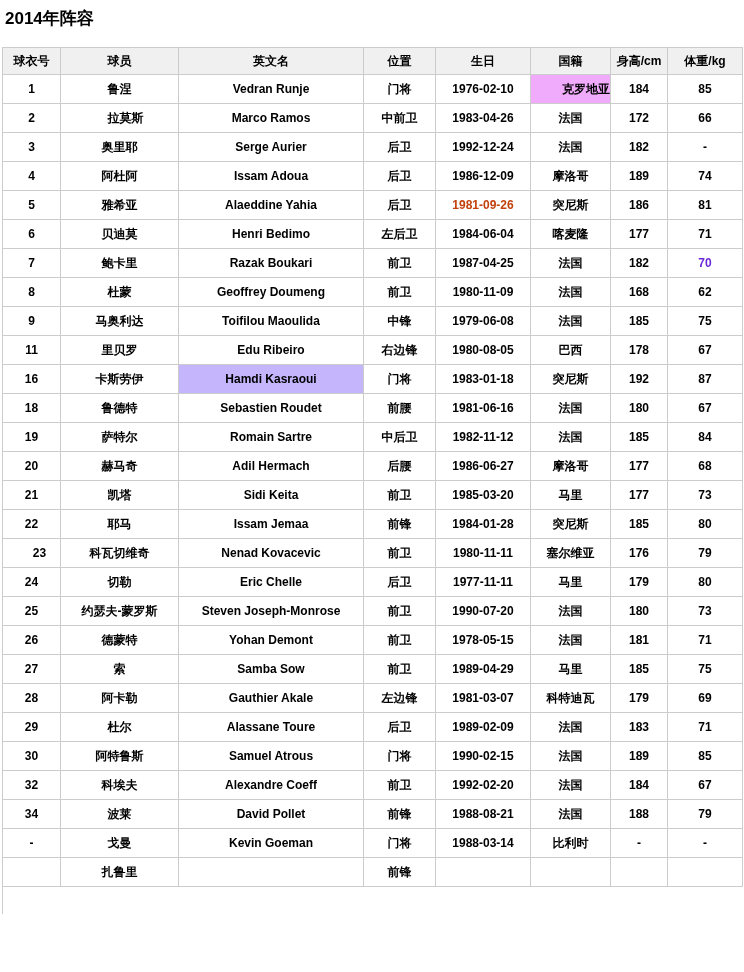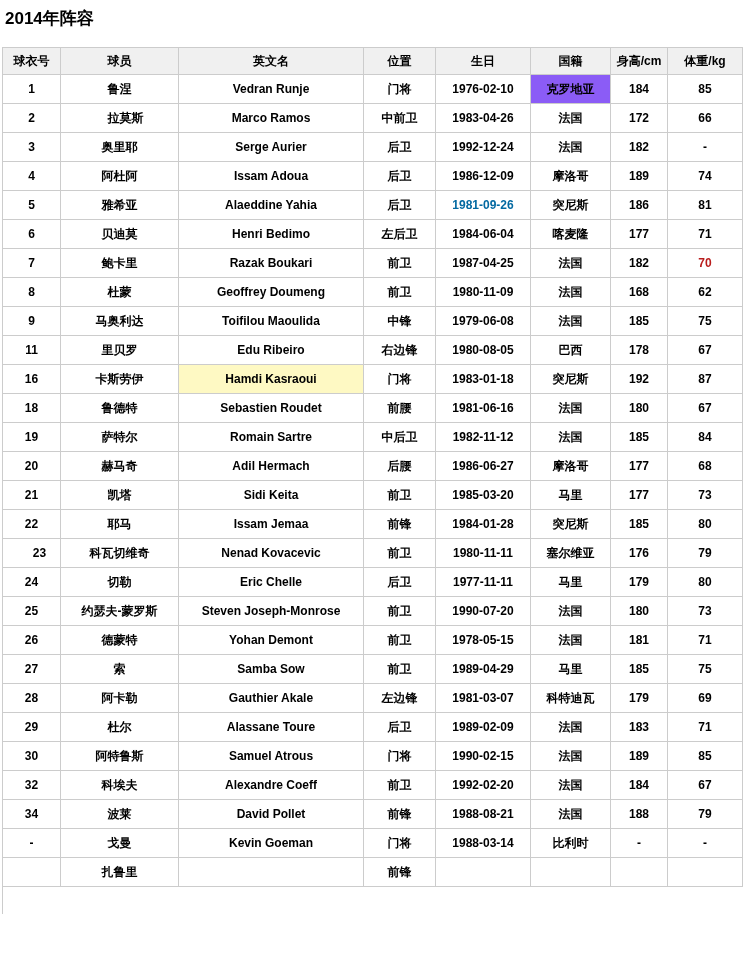--- a/index.html
+++ b/index.html
@@ -85,21 +85,21 @@
           <th style="background: rgb(240, 240, 240); border-color: rgb(204, 204, 204); color: rgb(0, 0, 0);">体重/kg</th>
         </tr>
     </thead>
     <tbody>
         <tr>
           <td style="background: rgb(255, 255, 255); border-color: rgb(204, 204, 204); color: rgb(0, 0, 0);">1</td>
           <td style="background: rgb(255, 255, 255); border-color: rgb(204, 204, 204); color: rgb(0, 0, 0);">鲁涅</td>
           <td style="background: rgb(255, 255, 255); border-color: rgb(204, 204, 204); color: rgb(0, 0, 0);">Vedran Runje</td>
           <td style="background: rgb(255, 255, 255); border-color: rgb(204, 204, 204); color: rgb(0, 0, 0);">门将</td>
           <td style="background: rgb(255, 255, 255); border-color: rgb(204, 204, 204); color: rgb(0, 0, 0);">1976-02-10</td>
-          <td style="background: #8b5cf6; border-color: rgb(204, 204, 204); color: rgb(0, 0, 0);">克罗地亚</td>
+          <td style="background: #f0abfc; border-color: rgb(204, 204, 204); color: rgb(0, 0, 0); text-align: right;">克罗地亚</td>
           <td style="background: rgb(255, 255, 255); border-color: rgb(204, 204, 204); color: rgb(0, 0, 0);">184</td>
           <td style="background: rgb(255, 255, 255); border-color: rgb(204, 204, 204); color: rgb(0, 0, 0);">85</td>
         </tr>
         <tr>
           <td style="background: rgb(255, 255, 255); border-color: rgb(204, 204, 204); color: rgb(0, 0, 0);">2</td>
           <td style="background: rgb(255, 255, 255); border-color: rgb(204, 204, 204); color: rgb(0, 0, 0); padding-left: 12px;">拉莫斯</td>
           <td style="background: rgb(255, 255, 255); border-color: rgb(204, 204, 204); color: rgb(0, 0, 0);">Marco Ramos</td>
           <td style="background: rgb(255, 255, 255); border-color: rgb(204, 204, 204); color: rgb(0, 0, 0);">中前卫</td>
           <td style="background: rgb(255, 255, 255); border-color: rgb(204, 204, 204); color: rgb(0, 0, 0);">1983-04-26</td>
           <td style="background: rgb(255, 255, 255); border-color: rgb(204, 204, 204); color: rgb(0, 0, 0);">法国</td>
@@ -124,21 +124,21 @@
           <td style="background: rgb(255, 255, 255); border-color: rgb(204, 204, 204); color: rgb(0, 0, 0);">1986-12-09</td>
           <td style="background: rgb(255, 255, 255); border-color: rgb(204, 204, 204); color: rgb(0, 0, 0);">摩洛哥</td>
           <td style="background: rgb(255, 255, 255); border-color: rgb(204, 204, 204); color: rgb(0, 0, 0);">189</td>
           <td style="background: rgb(255, 255, 255); border-color: rgb(204, 204, 204); color: rgb(0, 0, 0);">74</td>
         </tr>
         <tr>
           <td style="background: rgb(255, 255, 255); border-color: rgb(204, 204, 204); color: rgb(0, 0, 0);">5</td>
           <td style="background: rgb(255, 255, 255); border-color: rgb(204, 204, 204); color: rgb(0, 0, 0);">雅希亚</td>
           <td style="background: rgb(255, 255, 255); border-color: rgb(204, 204, 204); color: rgb(0, 0, 0);">Alaeddine Yahia</td>
           <td style="background: rgb(255, 255, 255); border-color: rgb(204, 204, 204); color: rgb(0, 0, 0);">后卫</td>
-          <td style="background: rgb(255, 255, 255); border-color: rgb(204, 204, 204); color: #0369a1;">1981-09-26</td>
+          <td style="background: rgb(255, 255, 255); border-color: rgb(204, 204, 204); color: #c2410c;">1981-09-26</td>
           <td style="background: rgb(255, 255, 255); border-color: rgb(204, 204, 204); color: rgb(0, 0, 0);">突尼斯</td>
           <td style="background: rgb(255, 255, 255); border-color: rgb(204, 204, 204); color: rgb(0, 0, 0);">186</td>
           <td style="background: rgb(255, 255, 255); border-color: rgb(204, 204, 204); color: rgb(0, 0, 0);">81</td>
         </tr>
         <tr>
           <td style="background: rgb(255, 255, 255); border-color: rgb(204, 204, 204); color: rgb(0, 0, 0);">6</td>
           <td style="background: rgb(255, 255, 255); border-color: rgb(204, 204, 204); color: rgb(0, 0, 0);">贝迪莫</td>
           <td style="background: rgb(255, 255, 255); border-color: rgb(204, 204, 204); color: rgb(0, 0, 0);">Henri Bedimo</td>
           <td style="background: rgb(255, 255, 255); border-color: rgb(204, 204, 204); color: rgb(0, 0, 0);">左后卫</td>
           <td style="background: rgb(255, 255, 255); border-color: rgb(204, 204, 204); color: rgb(0, 0, 0);">1984-06-04</td>
@@ -147,21 +147,21 @@
           <td style="background: rgb(255, 255, 255); border-color: rgb(204, 204, 204); color: rgb(0, 0, 0);">71</td>
         </tr>
         <tr>
           <td style="background: rgb(255, 255, 255); border-color: rgb(204, 204, 204); color: rgb(0, 0, 0);">7</td>
           <td style="background: rgb(255, 255, 255); border-color: rgb(204, 204, 204); color: rgb(0, 0, 0);">鲍卡里</td>
           <td style="background: rgb(255, 255, 255); border-color: rgb(204, 204, 204); color: rgb(0, 0, 0);">Razak Boukari</td>
           <td style="background: rgb(255, 255, 255); border-color: rgb(204, 204, 204); color: rgb(0, 0, 0);">前卫</td>
           <td style="background: rgb(255, 255, 255); border-color: rgb(204, 204, 204); color: rgb(0, 0, 0);">1987-04-25</td>
           <td style="background: rgb(255, 255, 255); border-color: rgb(204, 204, 204); color: rgb(0, 0, 0);">法国</td>
           <td style="background: rgb(255, 255, 255); border-color: rgb(204, 204, 204); color: rgb(0, 0, 0);">182</td>
-          <td style="background: rgb(255, 255, 255); border-color: rgb(204, 204, 204); color: #b91c1c;">70</td>
+          <td style="background: rgb(255, 255, 255); border-color: rgb(204, 204, 204); color: #6d28d9;">70</td>
         </tr>
         <tr>
           <td style="background: rgb(255, 255, 255); border-color: rgb(204, 204, 204); color: rgb(0, 0, 0);">8</td>
           <td style="background: rgb(255, 255, 255); border-color: rgb(204, 204, 204); color: rgb(0, 0, 0);">杜蒙</td>
           <td style="background: rgb(255, 255, 255); border-color: rgb(204, 204, 204); color: rgb(0, 0, 0);">Geoffrey Doumeng</td>
           <td style="background: rgb(255, 255, 255); border-color: rgb(204, 204, 204); color: rgb(0, 0, 0);">前卫</td>
           <td style="background: rgb(255, 255, 255); border-color: rgb(204, 204, 204); color: rgb(0, 0, 0);">1980-11-09</td>
           <td style="background: rgb(255, 255, 255); border-color: rgb(204, 204, 204); color: rgb(0, 0, 0);">法国</td>
           <td style="background: rgb(255, 255, 255); border-color: rgb(204, 204, 204); color: rgb(0, 0, 0);">168</td>
           <td style="background: rgb(255, 255, 255); border-color: rgb(204, 204, 204); color: rgb(0, 0, 0);">62</td>
@@ -182,21 +182,21 @@
           <td style="background: rgb(255, 255, 255); border-color: rgb(204, 204, 204); color: rgb(0, 0, 0);">Edu Ribeiro</td>
           <td style="background: rgb(255, 255, 255); border-color: rgb(204, 204, 204); color: rgb(0, 0, 0);">右边锋</td>
           <td style="background: rgb(255, 255, 255); border-color: rgb(204, 204, 204); color: rgb(0, 0, 0);">1980-08-05</td>
           <td style="background: rgb(255, 255, 255); border-color: rgb(204, 204, 204); color: rgb(0, 0, 0);">巴西</td>
           <td style="background: rgb(255, 255, 255); border-color: rgb(204, 204, 204); color: rgb(0, 0, 0);">178</td>
           <td style="background: rgb(255, 255, 255); border-color: rgb(204, 204, 204); color: rgb(0, 0, 0);">67</td>
         </tr>
         <tr>
           <td style="background: rgb(255, 255, 255); border-color: rgb(204, 204, 204); color: rgb(0, 0, 0);">16</td>
           <td style="background: rgb(255, 255, 255); border-color: rgb(204, 204, 204); color: rgb(0, 0, 0);">卡斯劳伊</td>
-          <td style="background: #fef9c3; border-color: rgb(204, 204, 204); color: rgb(0, 0, 0);">Hamdi Kasraoui</td>
+          <td style="background: #c4b5fd; border-color: rgb(204, 204, 204); color: rgb(0, 0, 0);">Hamdi Kasraoui</td>
           <td style="background: rgb(255, 255, 255); border-color: rgb(204, 204, 204); color: rgb(0, 0, 0);">门将</td>
           <td style="background: rgb(255, 255, 255); border-color: rgb(204, 204, 204); color: rgb(0, 0, 0);">1983-01-18</td>
           <td style="background: rgb(255, 255, 255); border-color: rgb(204, 204, 204); color: rgb(0, 0, 0);">突尼斯</td>
           <td style="background: rgb(255, 255, 255); border-color: rgb(204, 204, 204); color: rgb(0, 0, 0);">192</td>
           <td style="background: rgb(255, 255, 255); border-color: rgb(204, 204, 204); color: rgb(0, 0, 0);">87</td>
         </tr>
         <tr>
           <td style="background: rgb(255, 255, 255); border-color: rgb(204, 204, 204); color: rgb(0, 0, 0);">18</td>
           <td style="background: rgb(255, 255, 255); border-color: rgb(204, 204, 204); color: rgb(0, 0, 0);">鲁德特</td>
           <td style="background: rgb(255, 255, 255); border-color: rgb(204, 204, 204); color: rgb(0, 0, 0);">Sebastien Roudet</td>

